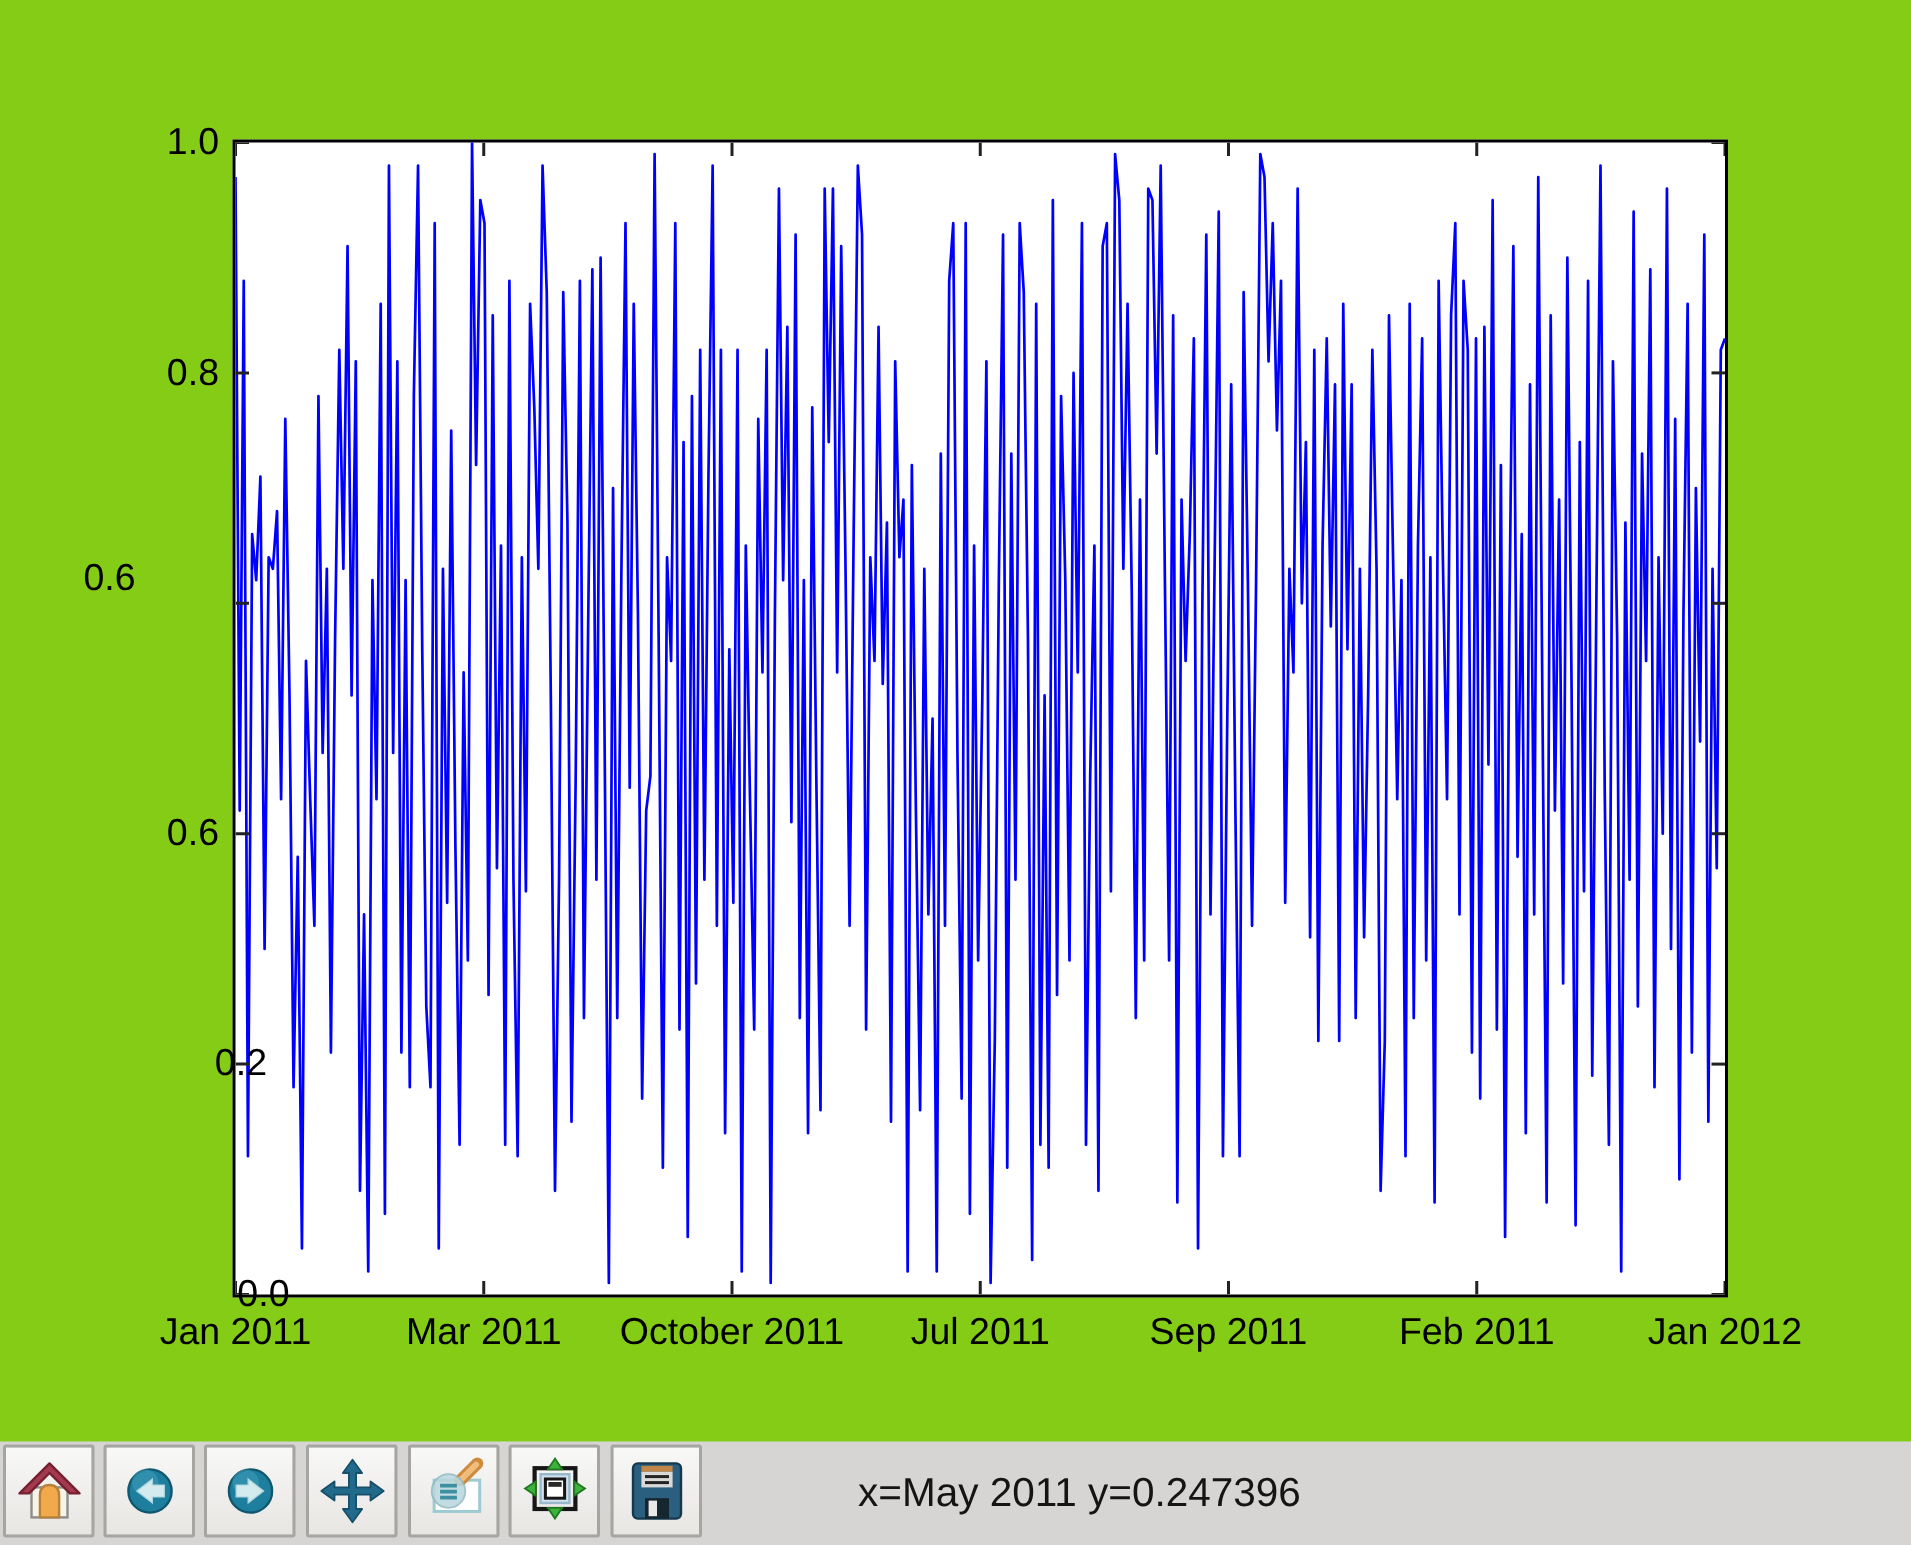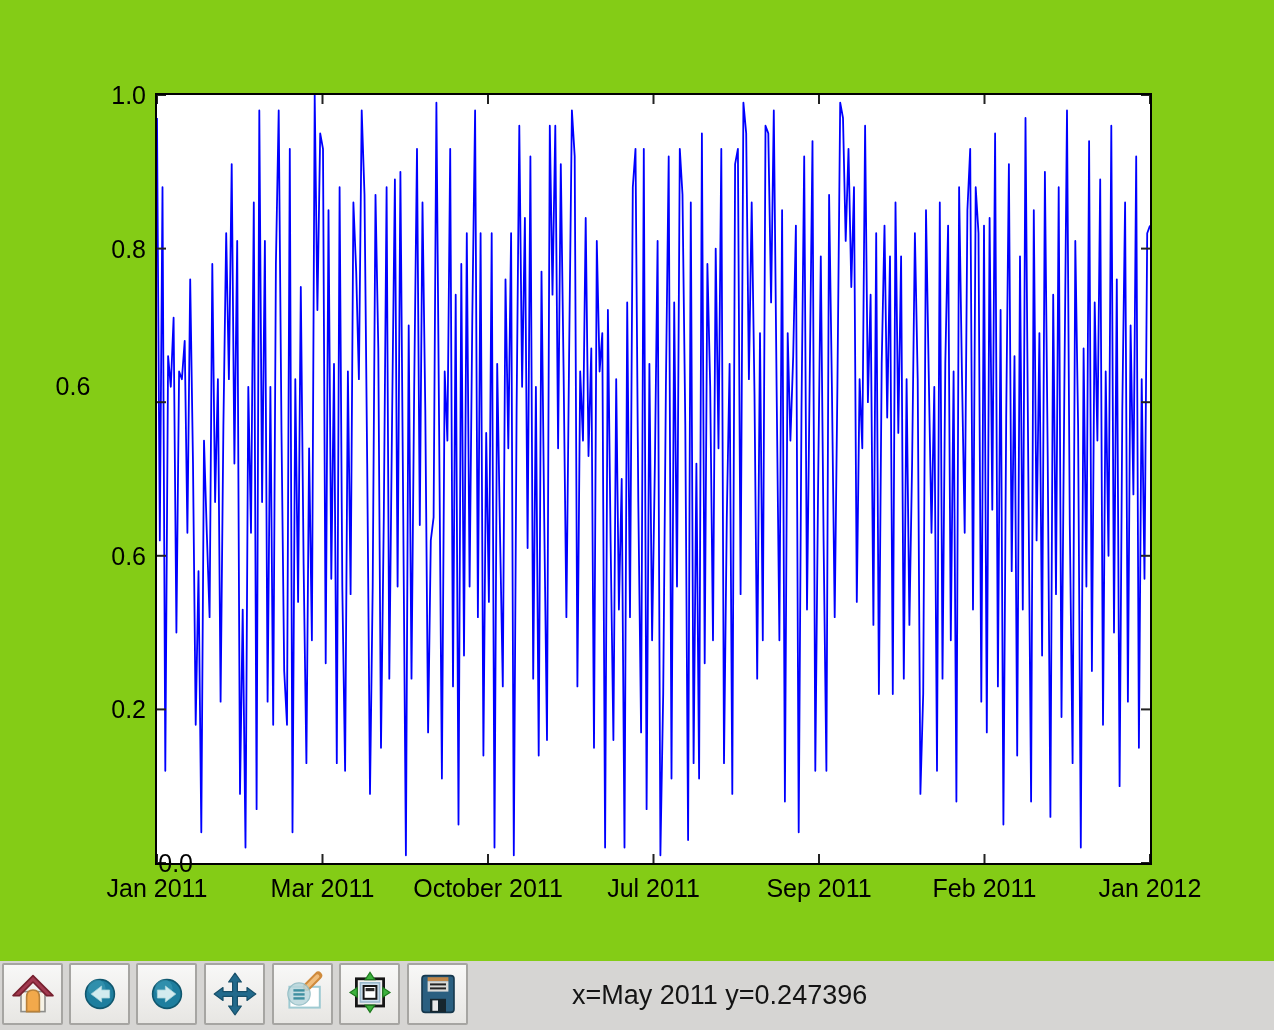--- a/index.html
+++ b/index.html
@@ -80,21 +80,21 @@
       <line x1="993" y1="614.4000000000001" x2="984" y2="614.4000000000001" stroke="#222" stroke-width="2"></line>
       <line x1="0" y1="768" x2="9" y2="768" stroke="#222" stroke-width="2"></line>
       <line x1="993" y1="768" x2="984" y2="768" stroke="#222" stroke-width="2"></line>
     </svg>
 
   <div id="yticks">
       <div class="ytick" style="top: 95px;">1.0</div>
       <div class="ytick" style="top: 248.6px;">0.8</div>
       <div class="ytick" style="top: 386px; text-align: center;">0.6</div>
       <div class="ytick" style="top: 555.8px;">0.6</div>
-      <div class="ytick" style="top: 709.4px;">0.2</div>
+      <div class="ytick" style="top: 709.4px; margin-left: 32px;">0.2</div>
       <div class="ytick" style="top: 863px; margin-left: 47px;">0.0</div>
     </div>
   <div id="xticks">
       <div class="xtick" style="left: 157px;">Jan 2011</div>
       <div class="xtick" style="left: 322.5px;">Mar 2011</div>
       <div class="xtick" style="left: 488px;">October 2011</div>
       <div class="xtick" style="left: 653.5px;">Jul 2011</div>
       <div class="xtick" style="left: 819px;">Sep 2011</div>
       <div class="xtick" style="left: 984.5px;">Feb 2011</div>
       <div class="xtick" style="left: 1150px;">Jan 2012</div>

